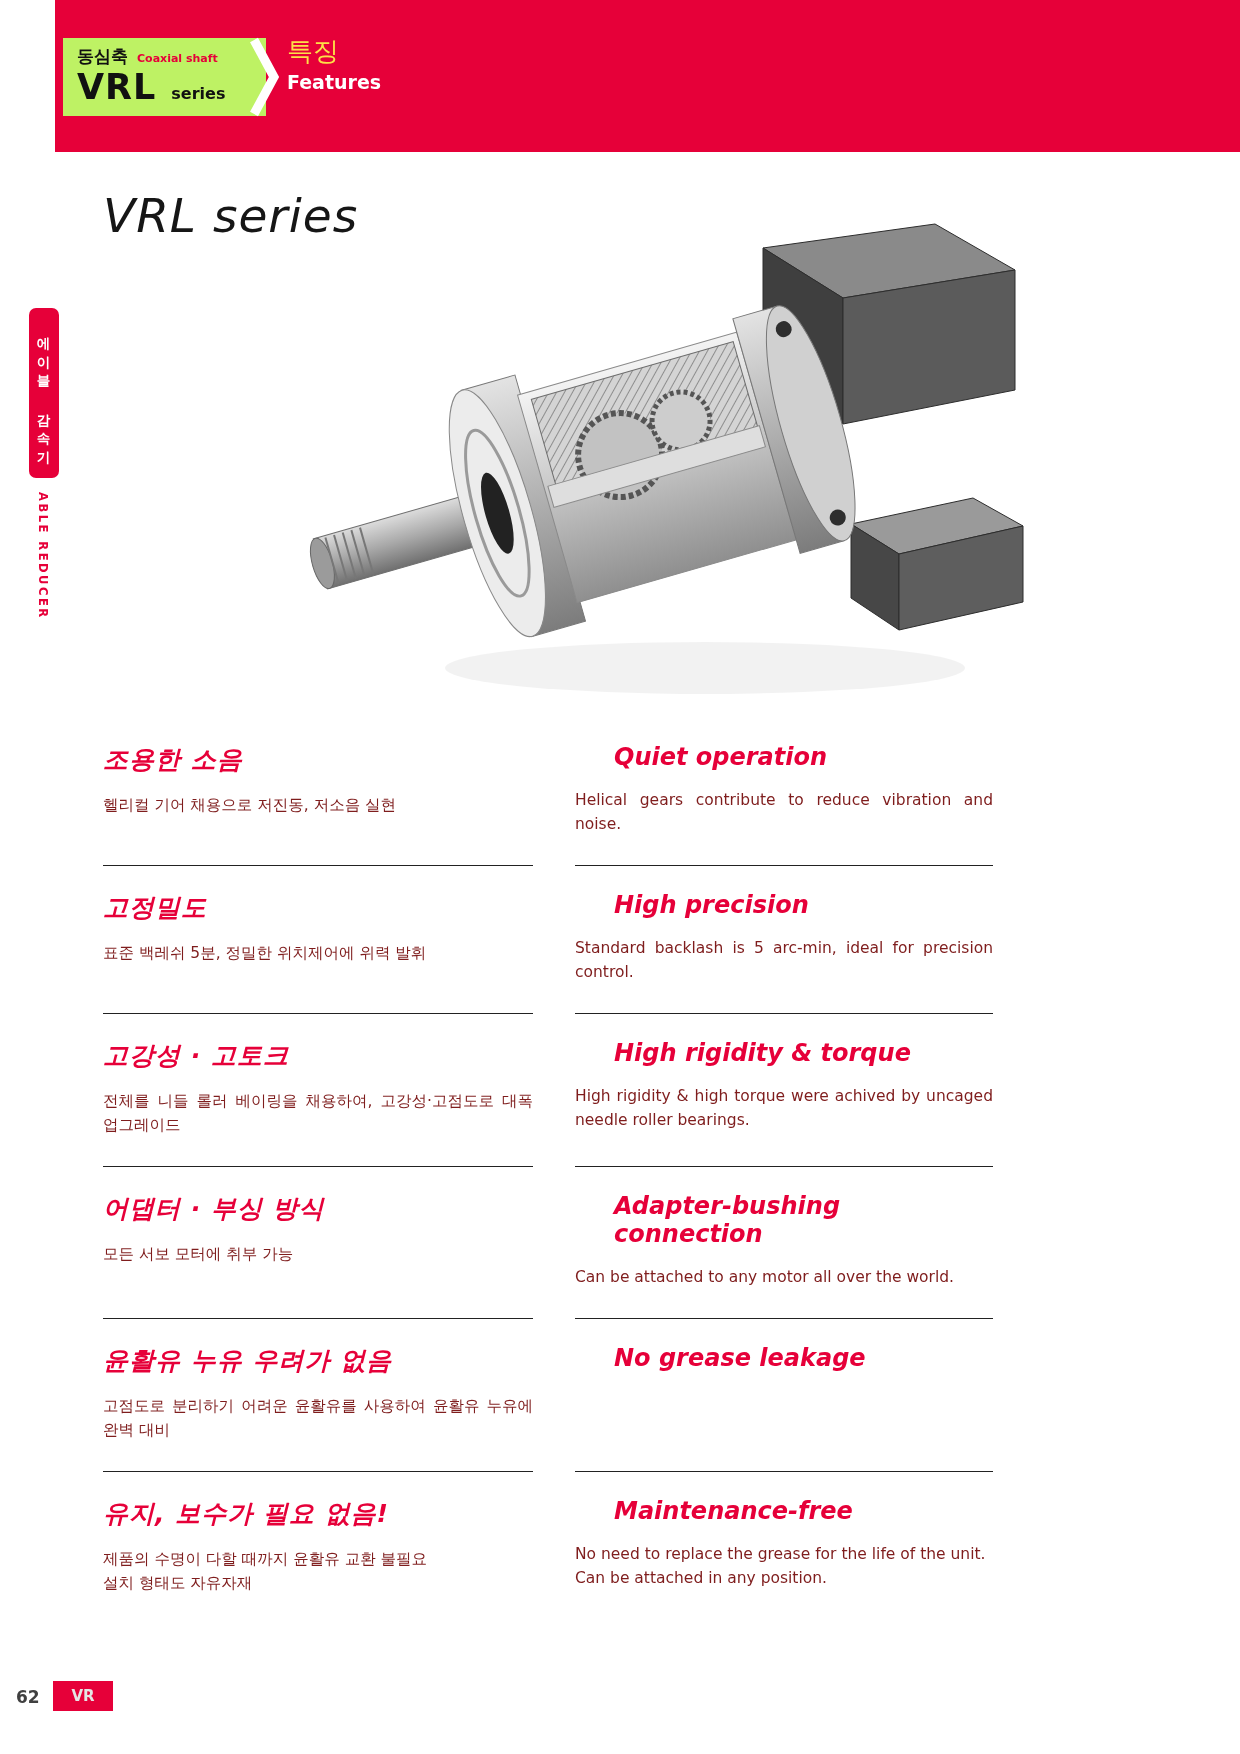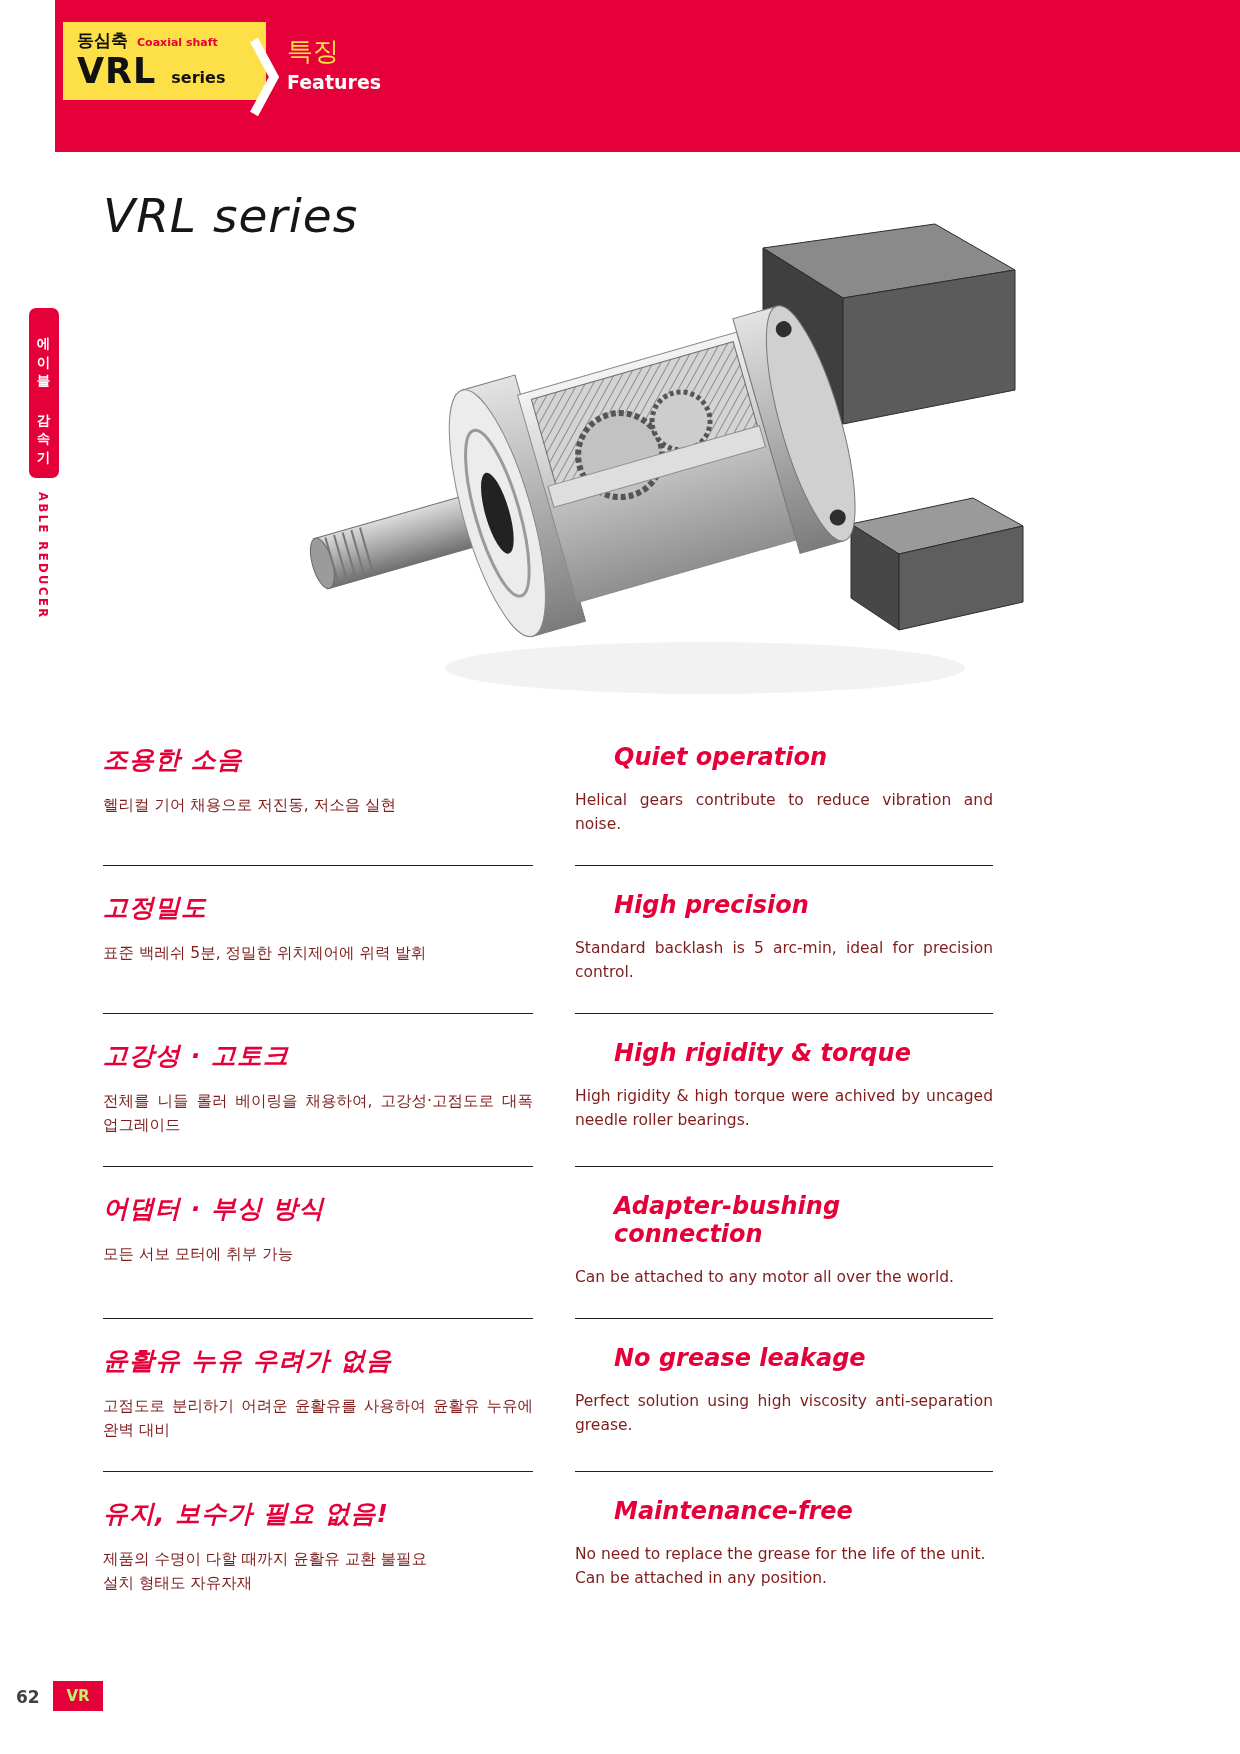--- a/index.html
+++ b/index.html
@@ -7,22 +7,22 @@
   .page {
     position:relative; width:1240px; height:1754px; background:#fff;
     margin:0 auto; overflow:hidden; color:#141414;
   }
   
   .header-band {
     position:absolute; left:55px; top:0; right:0; height:152px;
     background:#e60039;
   }
   .series-box {
-    position:absolute; left:8px; top:22px; width:203px; height:78px;
-    background:#fde047; padding:7px 12px 6px 14px;
+    position:absolute; left:8px; top:38px; width:203px; height:78px;
+    background:#bef264; padding:7px 12px 6px 14px;
   }
   .series-box .row1 { display:flex; align-items:baseline; gap:9px; }
   .cat-ko { font-size:17px; font-weight:bold; color:#111; }
   .cat-en { font-size:11px; font-weight:bold; color:#e60039; }
   .series-box .row2 { display:flex; align-items:baseline; gap:15px; margin-top:2px; }
   .series-name { font-size:35px; font-weight:bold; color:#111; letter-spacing:1px; line-height:1; }
   .series-suffix { font-size:16px; font-weight:bold; color:#111; }
   .chevron { position:absolute; left:192px; top:36px; }
   .band-right { position:absolute; left:232px; top:36px; }
   .section-ko { font-size:26px; font-weight:normal; color:#fde047; line-height:1.2; }
@@ -69,22 +69,22 @@
   .f-body {
     margin-top:17px; font-size:15.5px; line-height:1.55; color:#7f1d1d;
     text-align:justify; white-space:pre-line;
   }
   
   .page-num {
     position:absolute; left:16px; top:1687px;
     font-size:17px; font-weight:bold; color:#404040;
   }
   .page-tag {
-    position:absolute; left:53px; top:1681px; width:50px; height:30px;
-    background:#e60039; color:#bef264; font-size:15px; font-weight:bold;
+    position:absolute; left:53px; top:1681px; width:60px; height:30px;
+    background:#e60039; color:#e5e5e5; font-size:15px; font-weight:bold;
     display:flex; align-items:center; justify-content:center;
   }
 </style>
 </head>
 <body>
 
 <div class="page">
 
   <div class="header-band">
     <div class="series-box">
@@ -222,21 +222,20 @@
       <div class="en-h">Adapter-bushing connection</div>
       <div class="f-body">Can be attached to any motor all over the world.</div>
     </div>
 
     <div class="f-cell">
       <div class="ko-h">윤활유 누유 우려가 없음</div>
       <div class="f-body">고점도로 분리하기 어려운 윤활유를 사용하여 윤활유 누유에 완벽 대비</div>
     </div>
     <div class="f-cell">
       <div class="en-h">No grease leakage</div>
-      <div class="f-body">Perfect solution using high viscosity anti-separation grease.</div>
     </div>
 
     <div class="f-cell last">
       <div class="ko-h">유지, 보수가 필요 없음!</div>
       <div class="f-body">제품의 수명이 다할 때까지 윤활유 교환 불필요
 설치 형태도 자유자재</div>
     </div>
     <div class="f-cell last">
       <div class="en-h">Maintenance-free</div>
       <div class="f-body">No need to replace the grease for the life of the unit.

